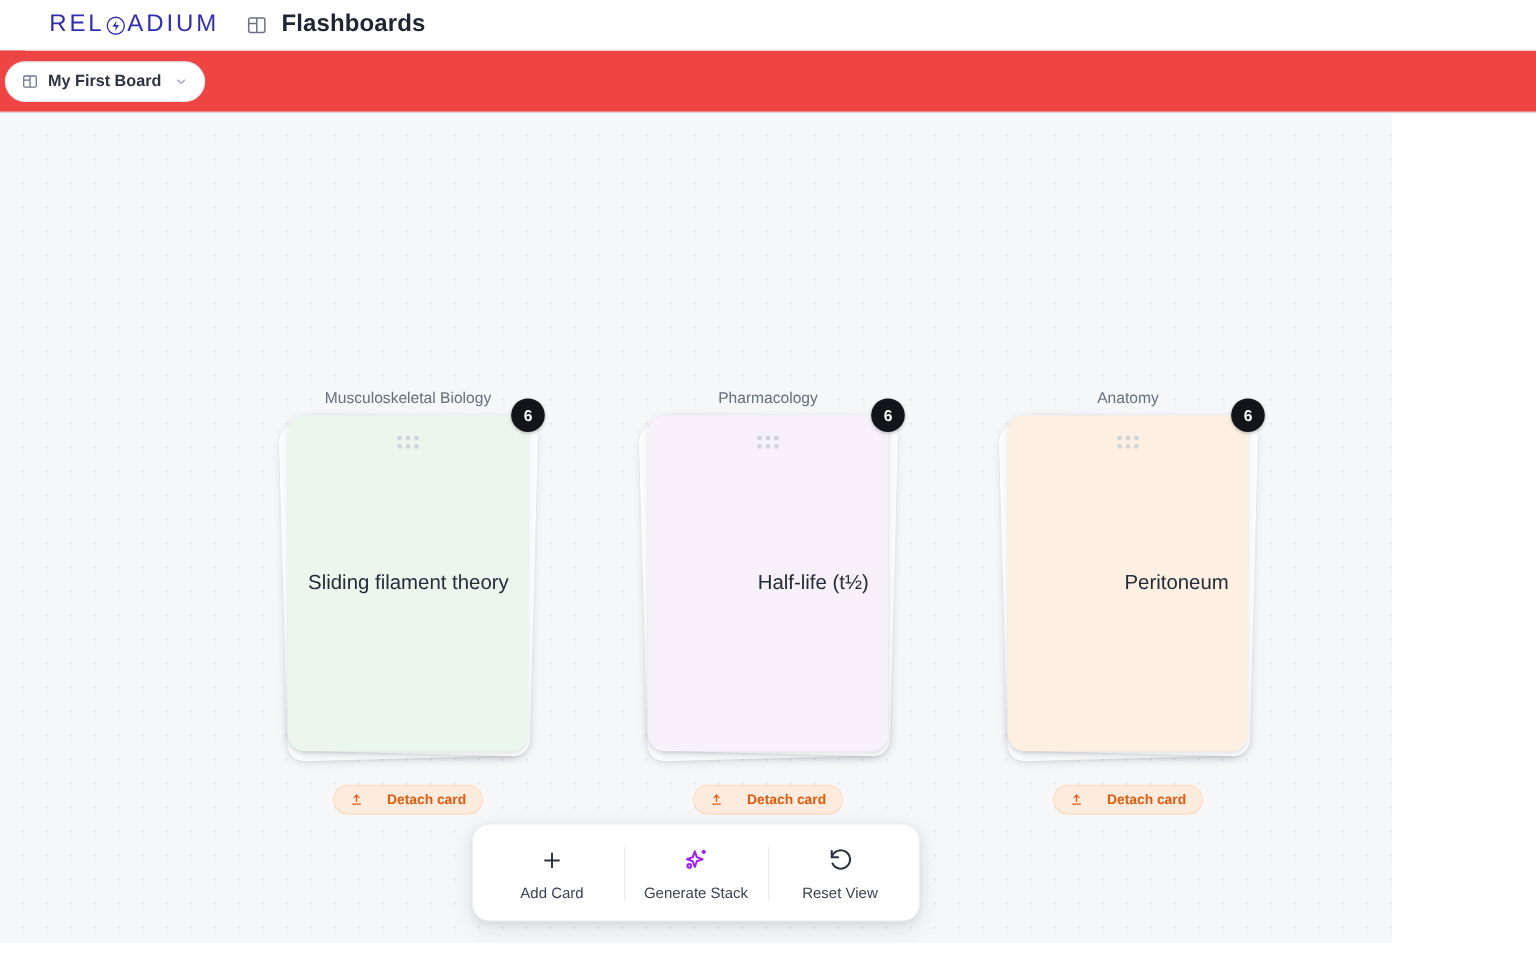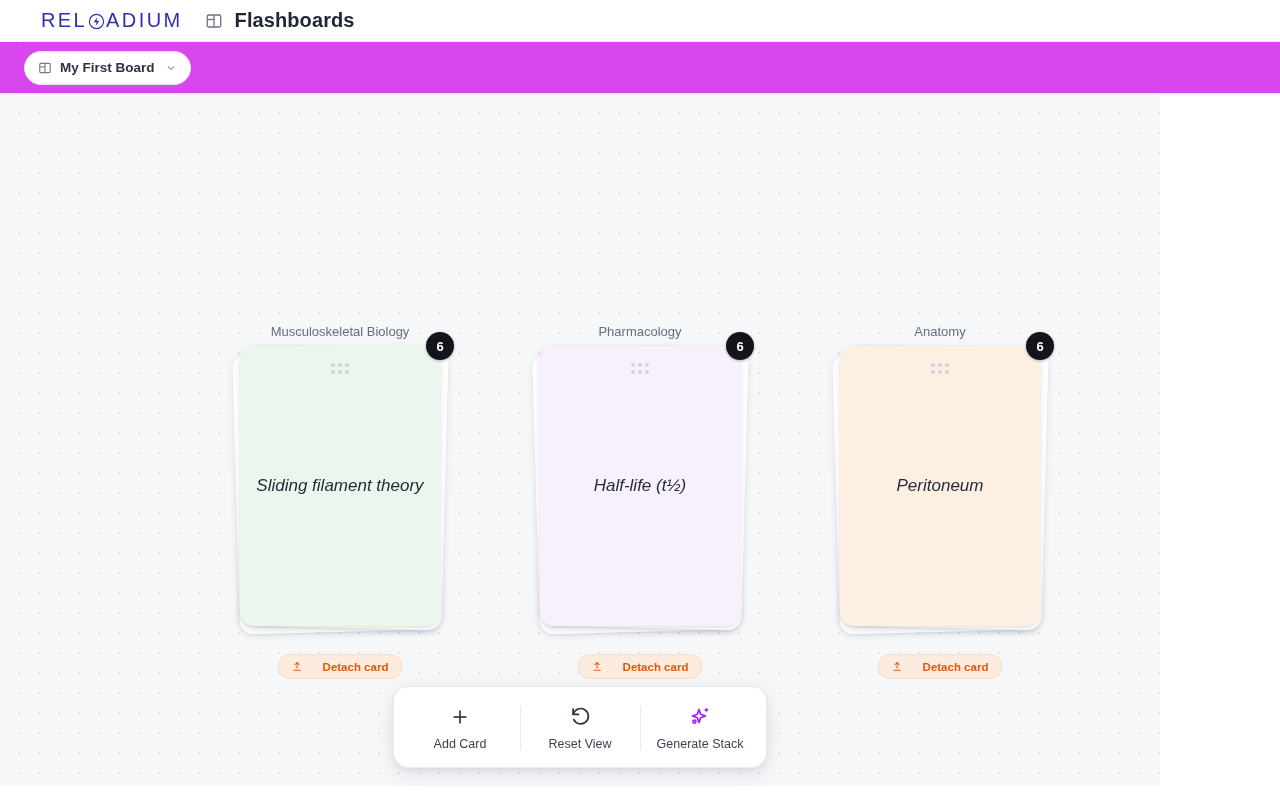--- a/index.html
+++ b/index.html
@@ -49,25 +49,25 @@
     font-size: 20px;
     font-weight: bold;
     color: #1f2533;
     margin-left: 12px;
     letter-spacing: .1px;
   }
 
   
   .board-bar {
     height: 52px;
-    background: #d946ef;
+    background: #ef4444;
     border-bottom: 1px solid #e6e9ee;
     display: flex;
     align-items: center;
-    padding: 0 24px;
+    padding: 0 4px;
     position: relative;
     z-index: 20;
   }
   .board-chip {
     display: inline-flex;
     align-items: center;
     gap: 8px;
     height: 34px;
     padding: 0 13px;
     border: 1px solid #e3e6ec;
@@ -122,24 +122,23 @@
     height: 280px;
     border-radius: 14px;
     background: #ffffff;
     box-shadow: 0 2px 7px rgba(25,35,60,.10), 0 1px 2px rgba(25,35,60,.05);
   }
   .card.behind-2 { transform: translate(-4px, 6px) rotate(-1.6deg); }
   .card.behind-1 { transform: translate(5px, 2px) rotate(1.5deg); }
   .card.front {
     display: flex;
     align-items: center;
-    justify-content: center;
+    justify-content: flex-end;
     padding: 14px 16px;
     box-shadow: 0 3px 10px rgba(25,35,60,.09), 0 1px 3px rgba(25,35,60,.06);
-    font-style: italic;
   }
   .card-text {
     font-size: 17px;
     line-height: 24px;
     color: #242c3a;
     text-align: center;
     max-width: 170px;
   }
   .drag-dots {
     position: absolute;
@@ -381,33 +380,33 @@
         <svg width="22" height="22" viewBox="0 0 24 24" fill="none" stroke="#2b3240" stroke-width="1.8">
           <line x1="12" y1="5" x2="12" y2="19"></line>
           <line x1="5" y1="12" x2="19" y2="12"></line>
         </svg>
       </span>
       <span class="t-label">Add Card</span>
     </div>
 
     <div class="tool">
       <span class="t-icon">
-        <svg width="23" height="23" viewBox="0 0 24 24" fill="none" stroke="#2b3240" stroke-width="1.8" stroke-linecap="round">
-          <path d="M4.5 9.5 A8 8 0 1 1 5 15.2"></path>
-          <polyline points="4.3 4.3 4.3 9.8 9.8 9.8" fill="none"></polyline>
-        </svg>
-      </span>
-      <span class="t-label">Reset View</span>
-    </div>
-
-    <div class="tool">
-      <span class="t-icon">
         <svg width="24" height="24" viewBox="0 0 24 24" fill="none" stroke="#a020f0" stroke-width="1.7" stroke-linejoin="round">
           <path d="M11 4.5 L12.7 9.3 L17.5 11 L12.7 12.7 L11 17.5 L9.3 12.7 L4.5 11 L9.3 9.3 Z"></path>
           <path d="M18.4 3.2 v3.4 M16.7 4.9 h3.4"></path>
           <circle cx="6.4" cy="16.6" r="1.5"></circle>
         </svg>
       </span>
       <span class="t-label">Generate Stack</span>
     </div>
 
+    <div class="tool">
+      <span class="t-icon">
+        <svg width="23" height="23" viewBox="0 0 24 24" fill="none" stroke="#2b3240" stroke-width="1.8" stroke-linecap="round">
+          <path d="M4.5 9.5 A8 8 0 1 1 5 15.2"></path>
+          <polyline points="4.3 4.3 4.3 9.8 9.8 9.8" fill="none"></polyline>
+        </svg>
+      </span>
+      <span class="t-label">Reset View</span>
+    </div>
+
   </div>
 </div>
 
 </body></html>

